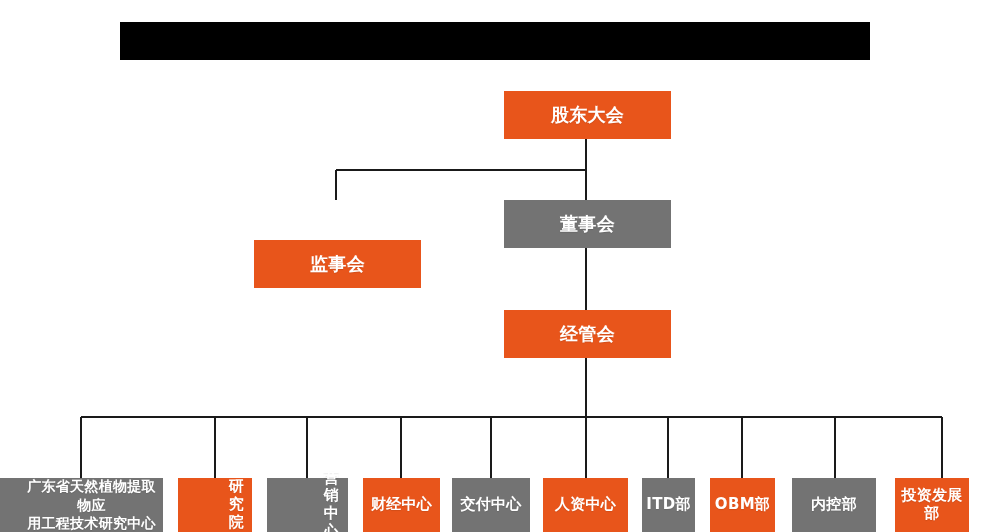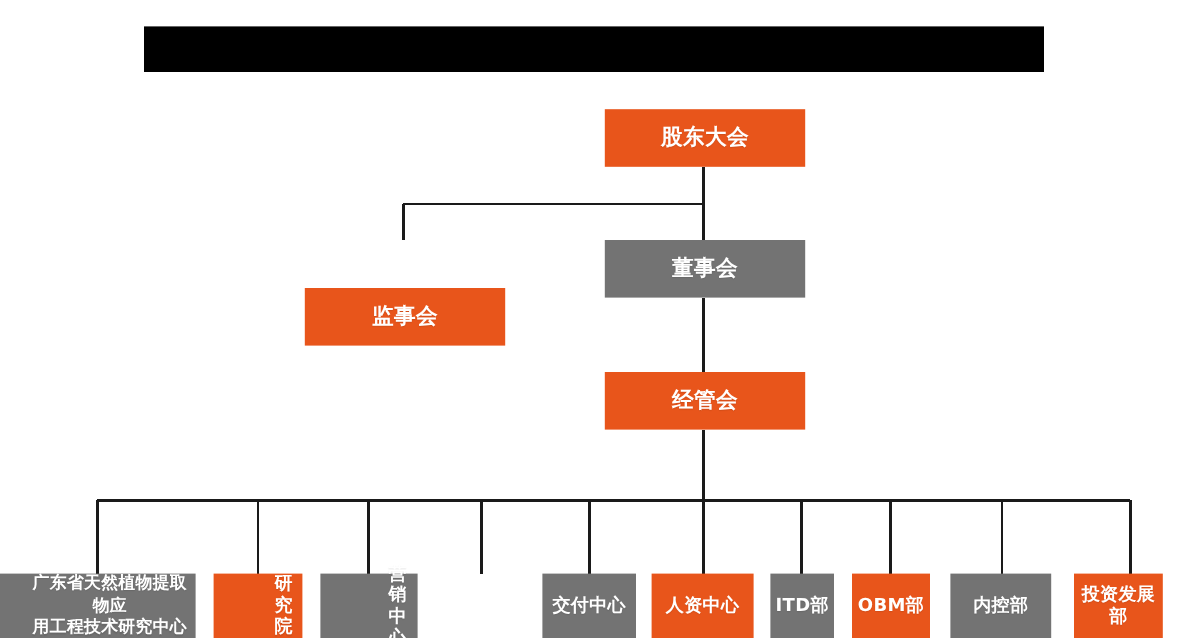--- a/index.html
+++ b/index.html
@@ -129,20 +129,23 @@
   </div>
 
   <div class="node dark leaf" style="left:178px; top:478px; width:74px;padding-left:43px;">
     <span class="label">研究院</span>
   </div>
 
   <div class="node light leaf" style="left:267px; top:478px; width:81px;padding-left:48px;">
     <span class="label">营销中心</span>
   </div>
 
+  <div class="node dark leaf" style="left:363px; top:478px; width:77px;">
+    <span class="label">财经中心</span>
+  </div>
 
   <div class="node light leaf" style="left:452px; top:478px; width:78px;">
     <span class="label">交付中心</span>
   </div>
 
   <div class="node dark leaf" style="left:543px; top:478px; width:85px;">
     <span class="label">人资中心</span>
   </div>
 
   <div class="node light leaf" style="left:642px; top:478px; width:53px;">

